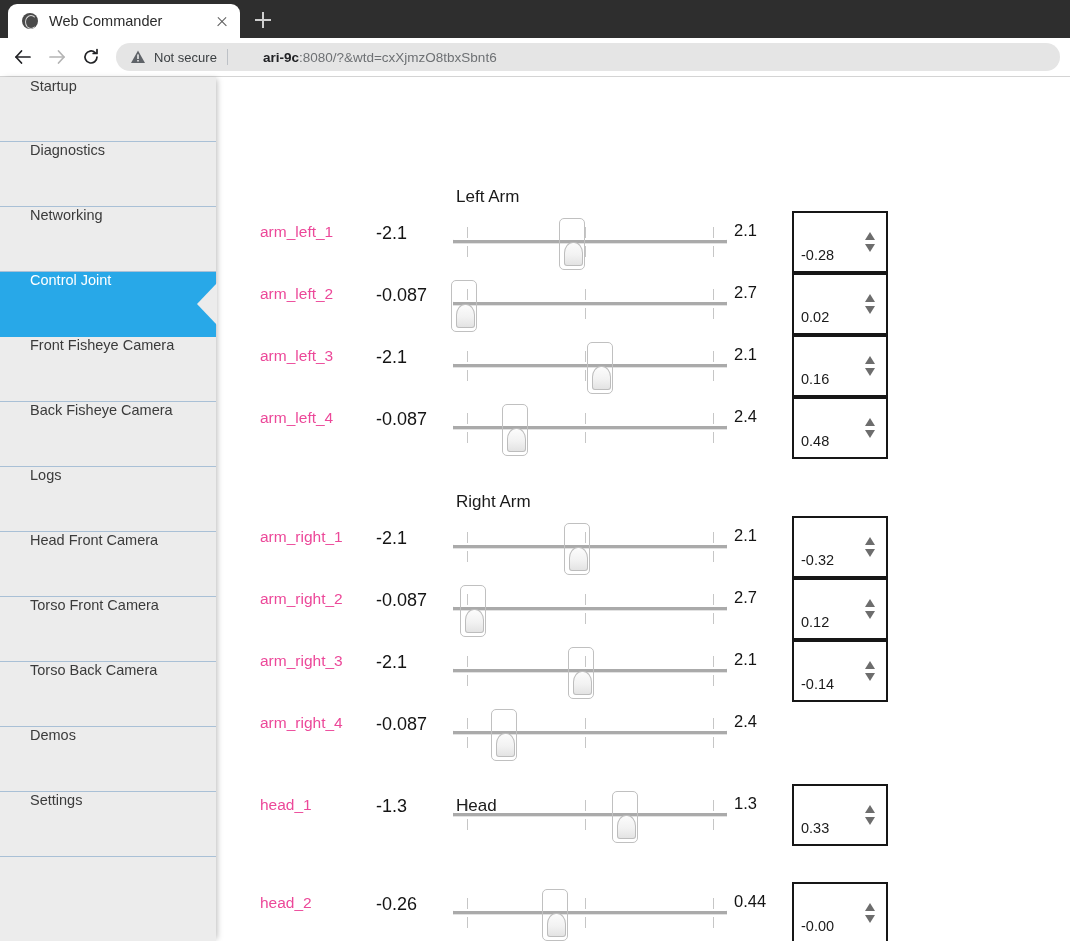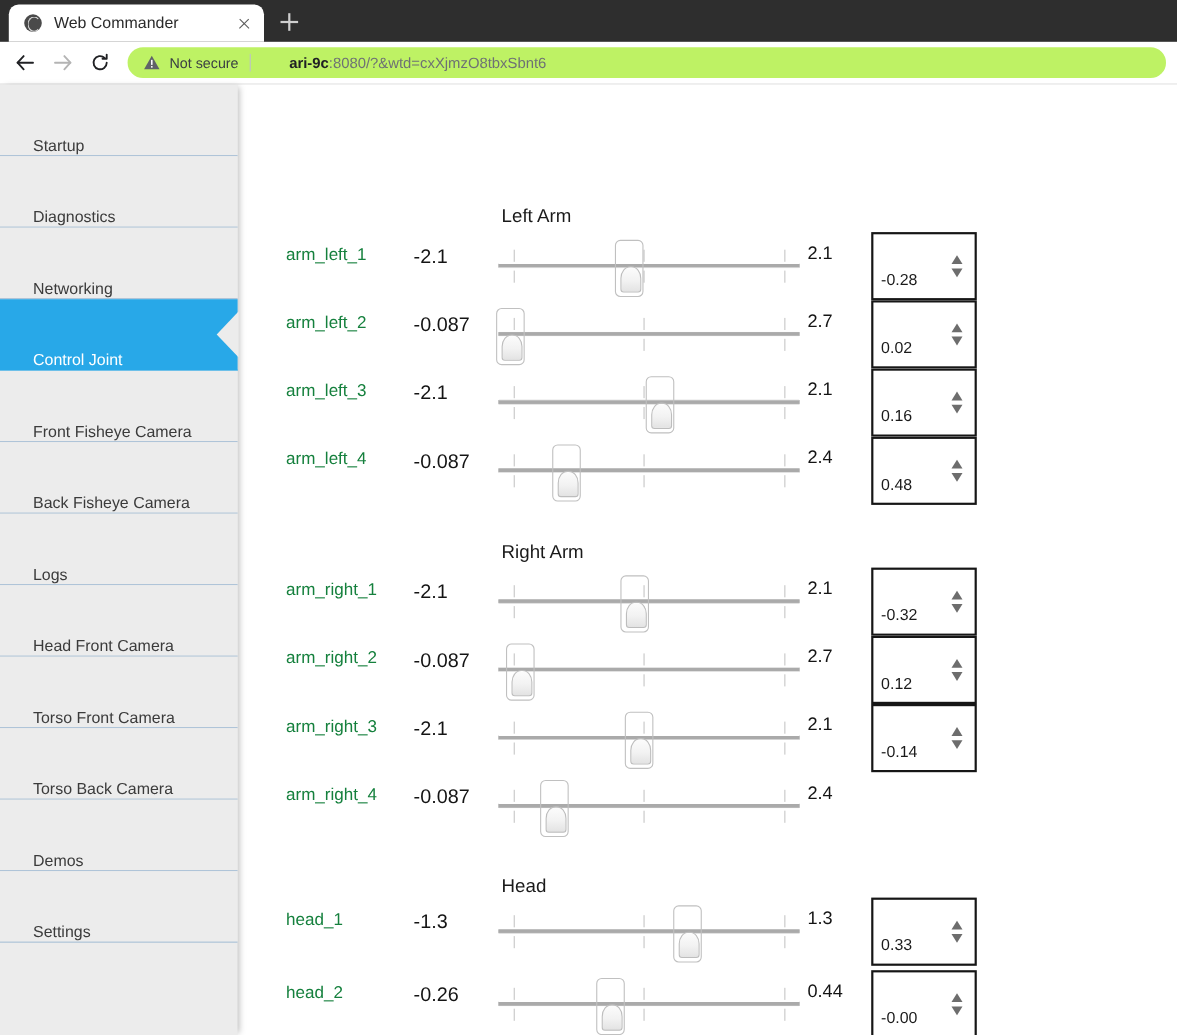--- a/index.html
+++ b/index.html
@@ -97,21 +97,21 @@
     width: 30px; height: 30px;
     margin-right: 4px;
     position: relative;
     cursor: pointer;
     flex: 0 0 auto;
   }
   .nav-btn svg { position: absolute; left: 5px; top: 5px; }
   .omnibox {
     flex: 1 1 auto;
     height: 28px;
-    background: #bef264;
+    background: #e5e5e5;
     border-radius: 14px;
     display: flex;
     align-items: center;
     padding: 0 14px;
     margin-left: 6px;
     margin-right: 10px;
     min-width: 0;
     text-align: right;
   }
   .warn-icon { width: 16px; height: 16px; flex: 0 0 auto; }
@@ -147,21 +147,21 @@
     width: 216px;
     flex: 0 0 216px;
     background: #ececec;
     position: relative;
     z-index: 5;
     box-shadow: 3px 0 6px -2px rgba(0,0,0,0.28);
   }
   .side-item {
     height: 65px;
     display: flex;
-    align-items: flex-end;
+    align-items: flex-start;
     padding-left: 30px;
     font-size: 14.5px;
     color: #3b3b3b;
     border-bottom: 1px solid #a9c0d6;
     position: relative;
     cursor: pointer;
     background: #ececec;
   }
   .side-item:first-child { border-top: 1px solid transparent; }
   .side-item.active {
@@ -199,21 +199,21 @@
     position: absolute;
     left: 0;
     height: 62px;
     width: 100%;
   }
   .jname {
     position: absolute;
     left: 44px;
     top: 10px;
     font-size: 15.5px;
-    color: #15803d;
+    color: #ec4899;
     white-space: nowrap;
   }
   .jmin {
     position: absolute;
     left: 160px;
     top: 10px;
     font-size: 18px;
     color: #141414;
     white-space: nowrap;
   }
@@ -568,21 +568,21 @@
             <div class="slider-tick bottom" style="left: 48%;"></div>
             <div class="slider-tick top" style="left: 95%;"></div>
             <div class="slider-tick bottom" style="left: 95%;"></div>
             <div class="slider-thumb" style="left: 18.7776%;"></div>
           </div>
           <div class="jmax">2.4</div>
         </div>
       </div>
       <div class="joint-group">
         <div class="group-title" style="top: 719px;">Head</div>
-        <div class="joint-row" style="top: 741px;">
+        <div class="joint-row" style="top: 709px;">
           <div class="jname">head_1</div>
           <div class="jmin">-1.3</div>
           <div class="slider">
             <div class="slider-track"></div>
             <div class="slider-tick top" style="left: 5%;"></div>
             <div class="slider-tick bottom" style="left: 5%;"></div>
             <div class="slider-tick top" style="left: 48%;"></div>
             <div class="slider-tick bottom" style="left: 48%;"></div>
             <div class="slider-tick top" style="left: 95%;"></div>
             <div class="slider-tick bottom" style="left: 95%;"></div>

